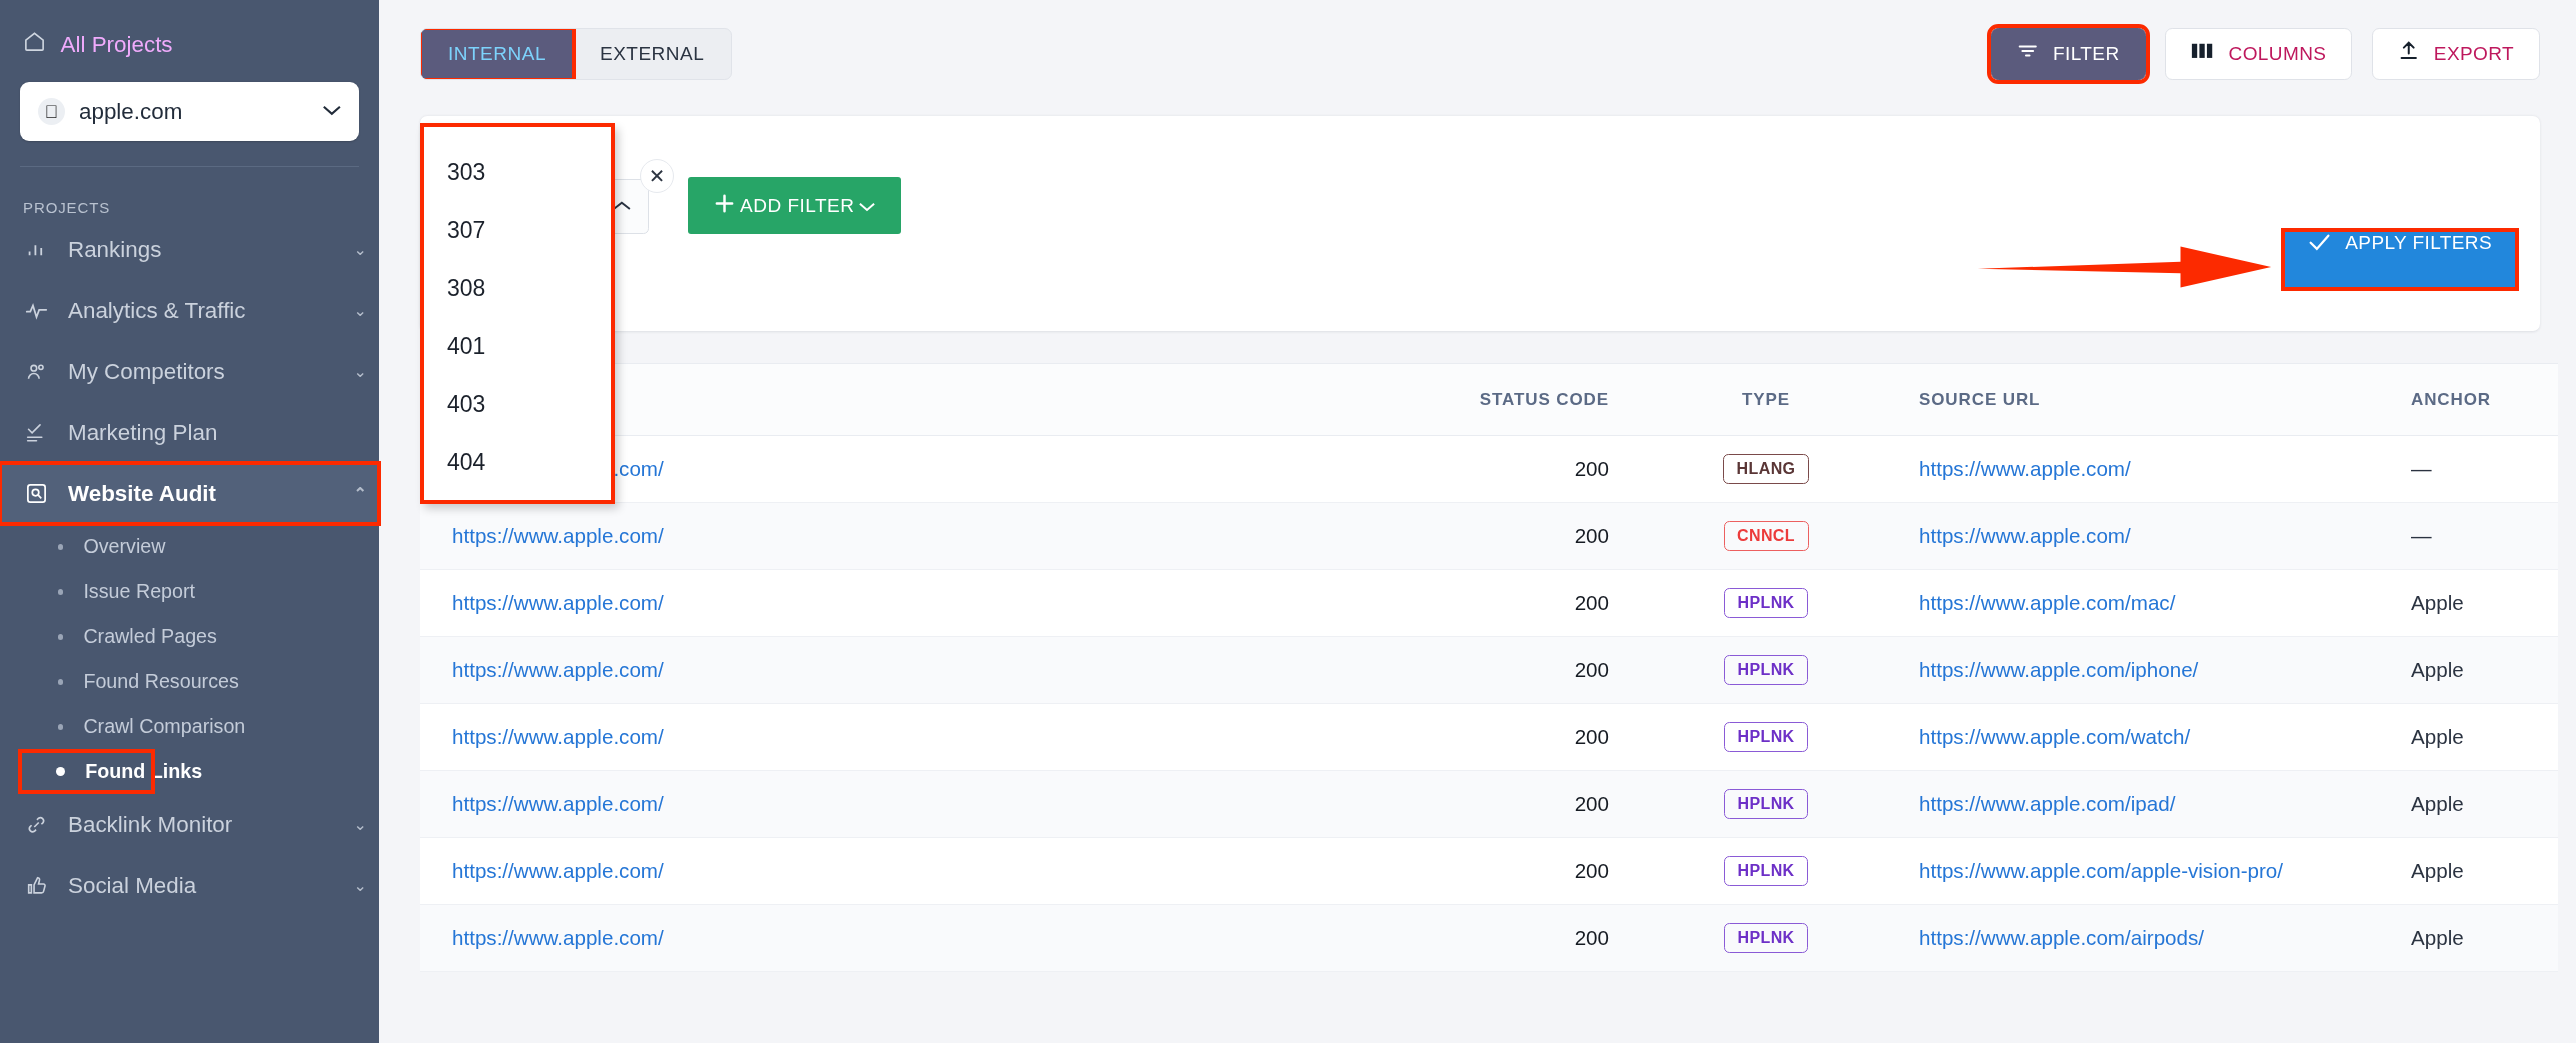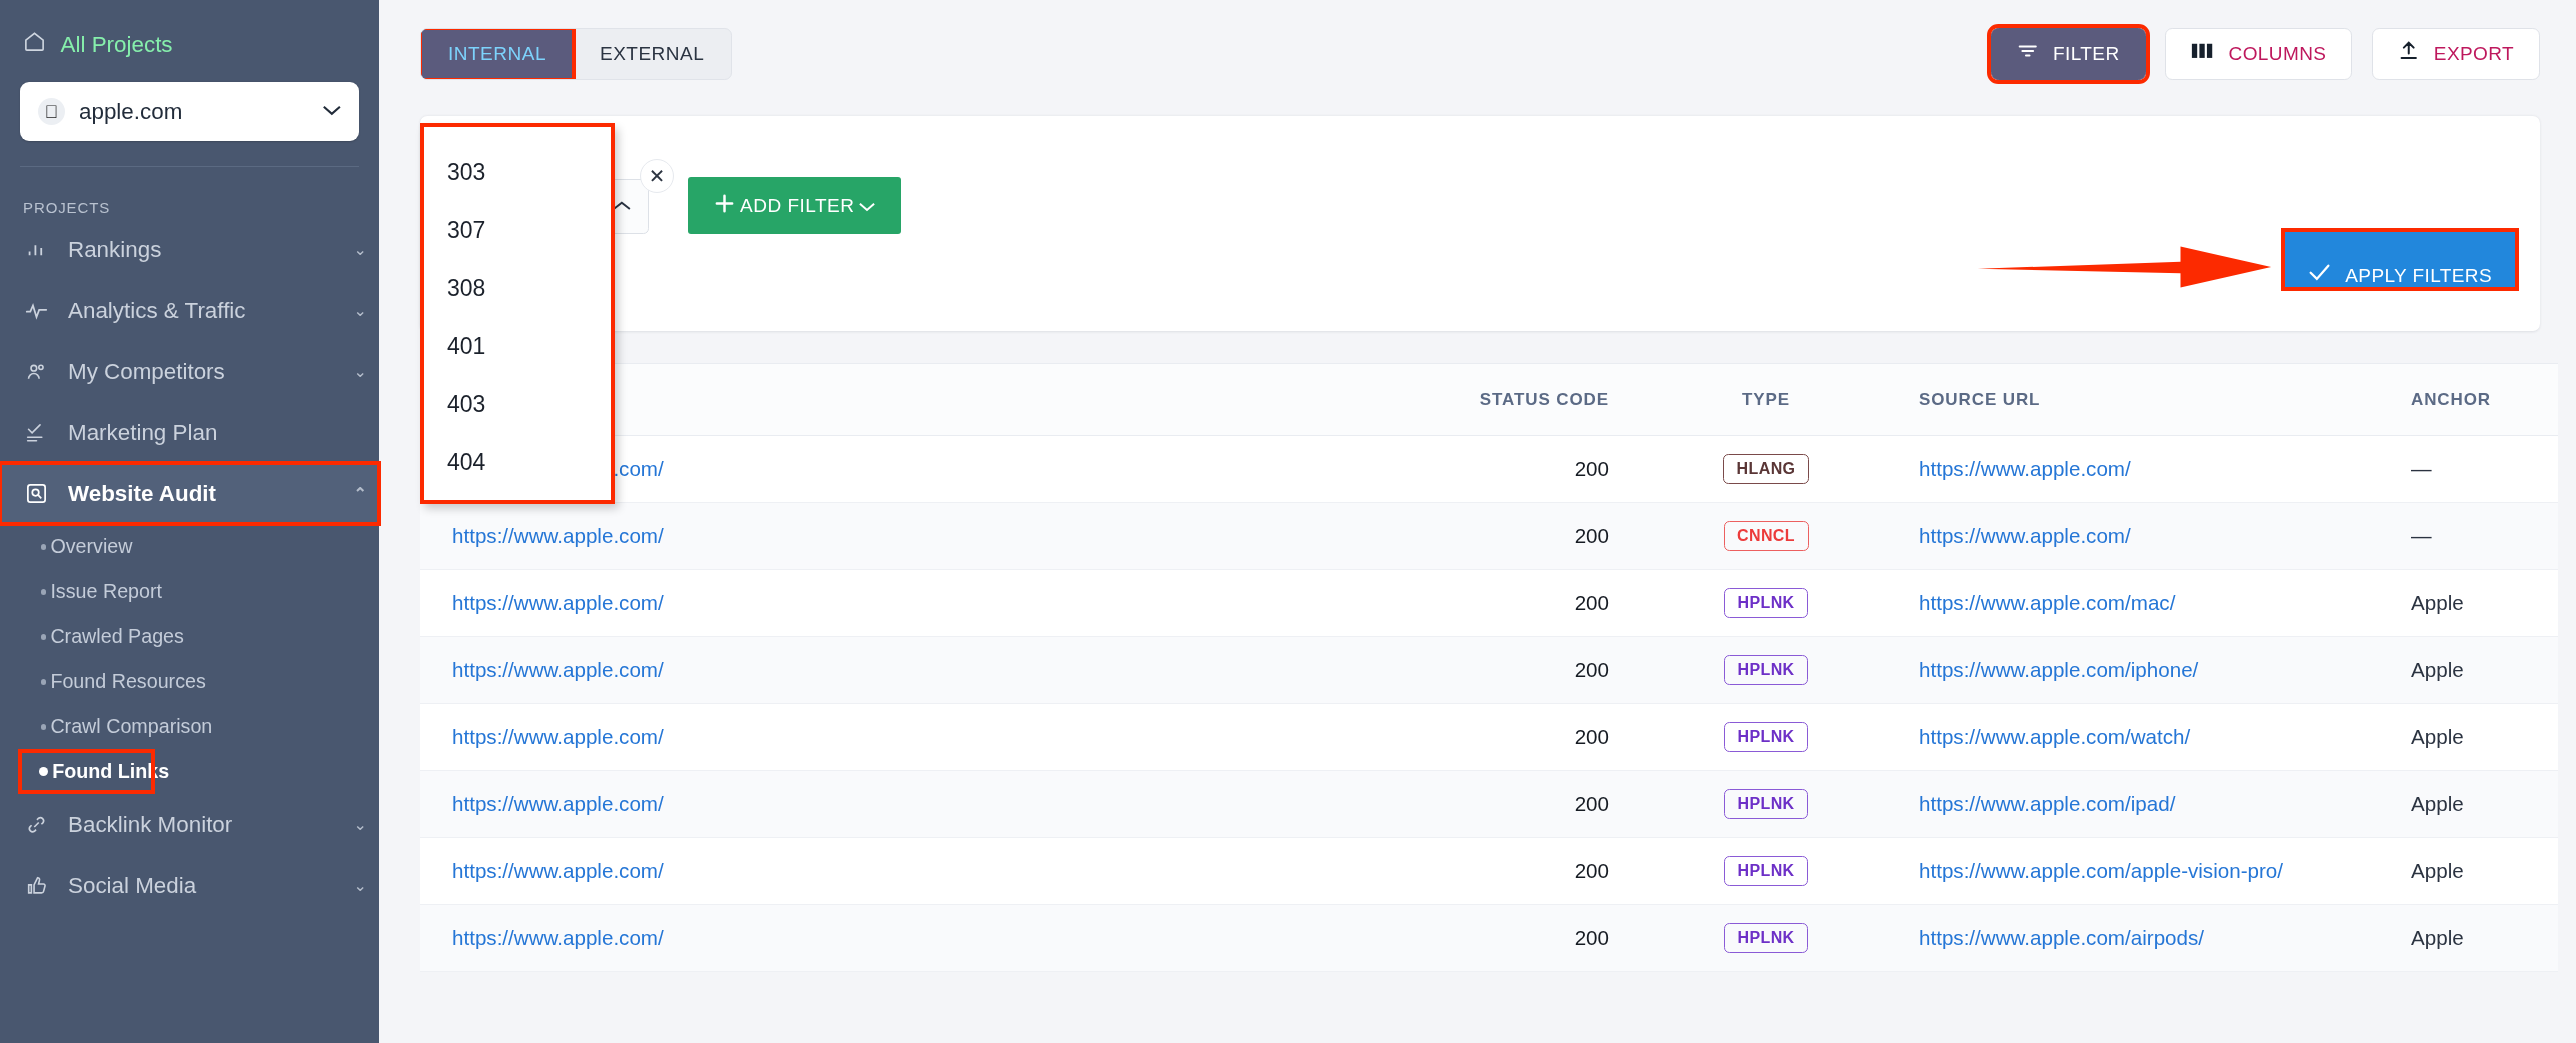--- a/index.html
+++ b/index.html
@@ -14,21 +14,21 @@
   
   .sidebar {
     width: 379px; flex: 0 0 379px; height: 1044px;
     background: #49576f;
     color: #cfd6e0;
     position: relative;
   }
   .sb-top { padding: 23px 19.7px 0 19.7px; }
   .sb-allprojects {
     display: flex; align-items: center; gap: 14.3px;
-    height: 43px; color: #86efac; font-size: 22.4px; font-weight: 400;
+    height: 43px; color: #f0abfc; font-size: 22.4px; font-weight: 400;
     padding-left: 3.6px; cursor: pointer;
   }
   .sb-project-select {
     margin-top: 16px;
     height: 59px; background: #ffffff; border-radius: 9px;
     display: flex; align-items: center; padding: 0 18px 0 18px;
     gap: 14.3px; cursor: pointer; position: relative;
     box-shadow: 0 0.9px 1.8px rgba(0,0,0,0.18);
   }
   .apple-dot {
@@ -49,22 +49,22 @@
   }
   .nav-item .ico { width: 27px; height: 27px; flex: 0 0 27px;
     display:flex; align-items:center; justify-content:center; }
   .nav-item .lbl { flex: 1; white-space: nowrap; }
   .nav-item .chev { font-size: 16px; color: #b4bdcb; }
   .nav-item.active {
     background: #52617a; color: #ffffff; font-weight: 700;
   }
   .nav-item.highlight { outline: 4.5px solid #fc2a00; outline-offset: -2.7px; z-index:5;}
   .sub-item {
-    display: flex; align-items: center; gap: 4px;
-    height: 45px; padding-left: 41px; color: #c4ccd9; font-size: 19.7px;
+    display: flex; align-items: center; gap: 20px;
+    height: 45px; padding-left: 58px; color: #c4ccd9; font-size: 19.7px;
     cursor: pointer; position: relative;
   }
   .sub-item .dot { width: 5.4px; height: 5.4px; border-radius: 50%; background: #9aa5b6; flex:0 0 5.4px;}
   .sub-item.current { color: #ffffff; font-weight: 700; }
   .sub-item.current .dot { width: 9px; height: 9px; background: #ffffff; flex:0 0 9px; margin-left:-1.8px;}
   .sub-box { position: absolute; left: 18px; right: 224px; top: 0; bottom: 0;
     border: 4.5px solid #fc2a00; pointer-events:none; }
 
   
   .main { flex: 1; height: 1044px; background: #f4f5f8; position: relative; overflow: hidden; }
@@ -123,21 +123,21 @@
   .dd-opt { height: 58px; display: flex; align-items: center; padding-left: 23px;
     font-size: 23px; color: #1b212b; cursor: pointer; }
   .addfilter {
     position: absolute; left: 268px; top: 61px;
     height: 57px; background: #27a567; border-radius: 3px; color: #fff;
     display: flex; align-items: center; gap: 4px; padding: 0 25px;
     font-size: 19px; letter-spacing: 0.5px; cursor: pointer; font-weight:500;
   }
   .apply-wrap { position: absolute; right: 25px; top: 116px; }
   .applybtn {
-    height: 55px; background: #2287dc; color: #fff; display: flex; align-items: flex-end;
+    height: 55px; background: #2287dc; color: #fff; display: flex; align-items: flex-start;
     gap: 14.3px; padding: 0 23px; font-size: 19px; letter-spacing:0.4px; cursor: pointer;
     outline: 4.5px solid #fc2a00; font-weight:500;
   }
   .arrow { position: absolute; right: 268px; top: 127px; width: 295px; height: 48px; }
 
   
   .table { margin: 32px 0 0 41px; width: 2138px; background: #fff; }
   .thead { display: flex; height: 73px; align-items: center;
     background: #fbfcfd; border-bottom: 0.9px solid #e9ecf1; border-top: 0.9px solid #e9ecf1;}
   .thead .th { font-size: 17px; letter-spacing: 0.9px; color: #5b6a85; font-weight: 700; }

